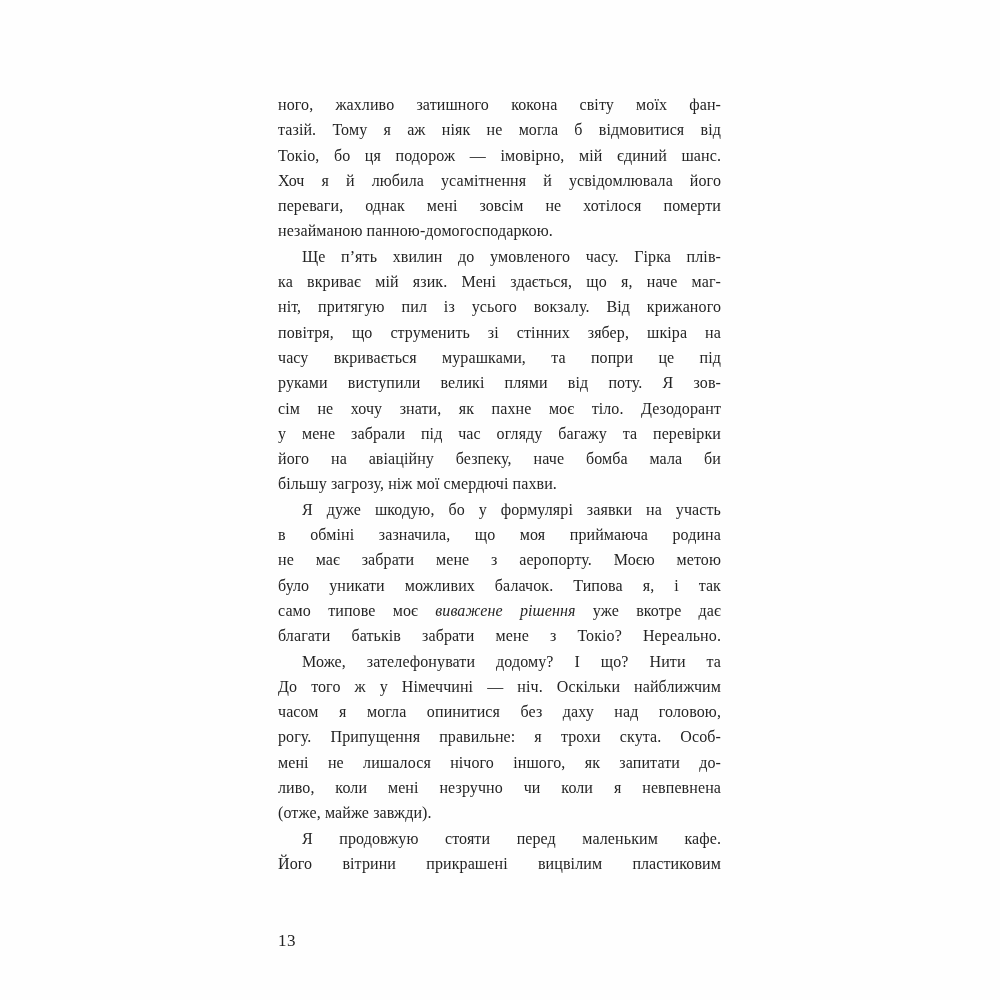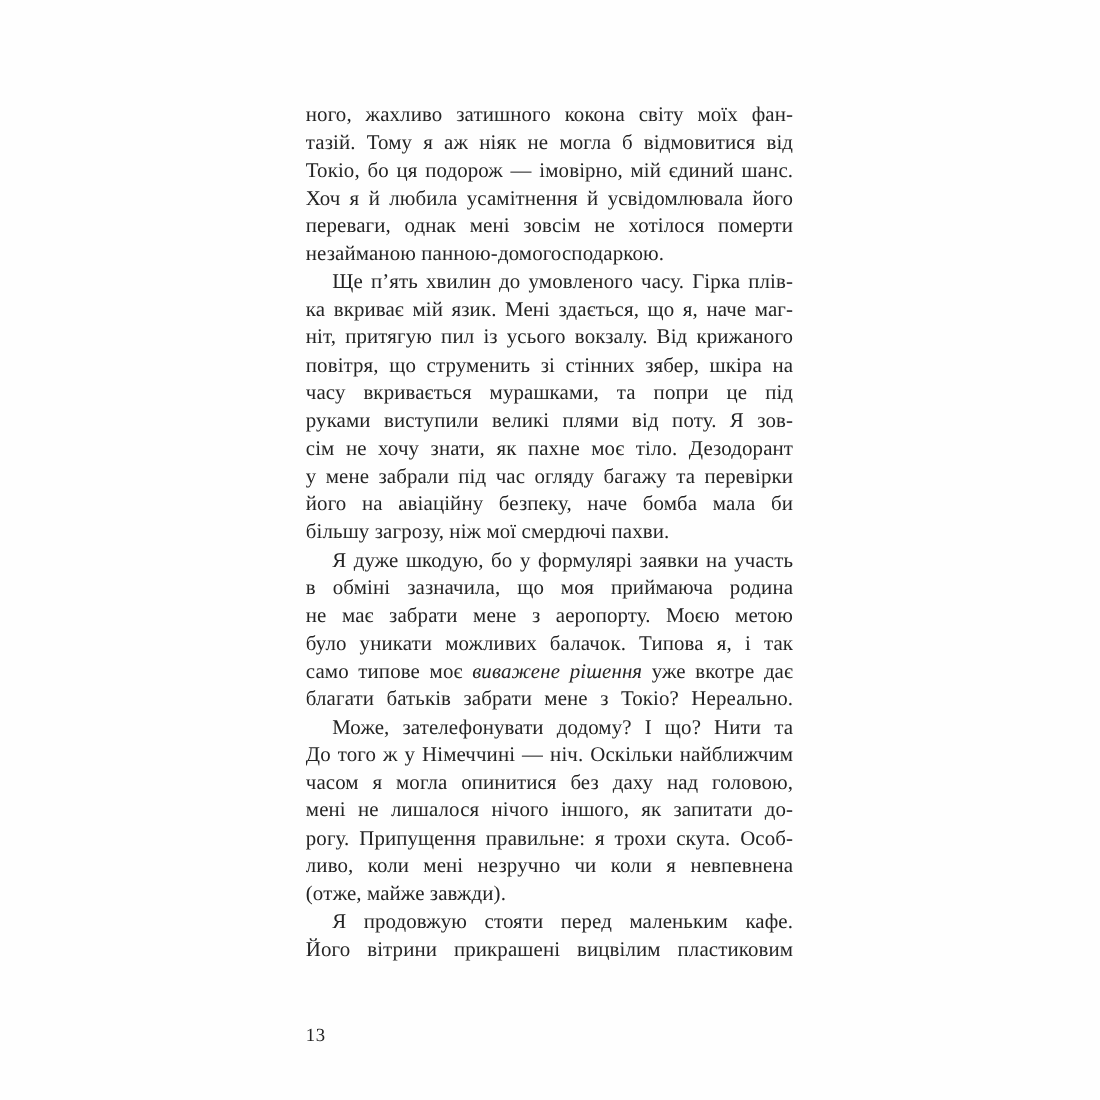--- a/index.html
+++ b/index.html
@@ -14,21 +14,21 @@
     background: #fefefe;
     font-family: "Liberation Serif", "DejaVu Serif", serif;
     color: #242424;
     overflow: hidden;
   }
   .text-block {
     position: absolute;
     left: 278px;
     top: 92px;
     width: 443px;
-    font-size: 19px;
+    font-size: 16px;
     line-height: 25.3px;
     letter-spacing: 0.1px;
   }
   .paragraph {
     margin: 0;
   }
   .line {
     height: 25.3px;
     overflow: hidden;
     text-align: justify;
@@ -86,22 +86,22 @@
         <div class="line"><span>в обміні зазначила, що моя приймаюча родина</span></div>
         <div class="line"><span>не має забрати мене з аеропорту. Моєю метою</span></div>
         <div class="line"><span>було уникати можливих балачок. Типова я, і так</span></div>
         <div class="line"><span>само типове моє </span><em>виважене рішення</em><span> уже вкотре дає</span></div>
       </div>
       <div class="paragraph">
         <div class="line"><span>благати батьків забрати мене з Токіо? Нереально.</span></div>
         <div class="line indent"><span>Може, зателефонувати додому? І що? Нити та</span></div>
         <div class="line"><span>До того ж у Німеччині — ніч. Оскільки найближчим</span></div>
         <div class="line"><span>часом я могла опинитися без даху над головою,</span></div>
+        <div class="line"><span>рогу. Припущення правильне: я трохи скута. Особ-</span></div>
         <div class="line"><span>мені не лишалося нічого іншого, як запитати до-</span></div>
-        <div class="line"><span>рогу. Припущення правильне: я трохи скута. Особ-</span></div>
         <div class="line"><span>ливо, коли мені незручно чи коли я невпевнена</span></div>
         <div class="line last"><span>(отже, майже завжди).</span></div>
       </div>
       <div class="paragraph">
         <div class="line indent"><span>Я продовжую стояти перед маленьким кафе.</span></div>
         <div class="line"><span>Його вітрини прикрашені вицвілим пластиковим</span></div>
       </div>
     </div>
   <div class="page-number">13</div>
 </div>

